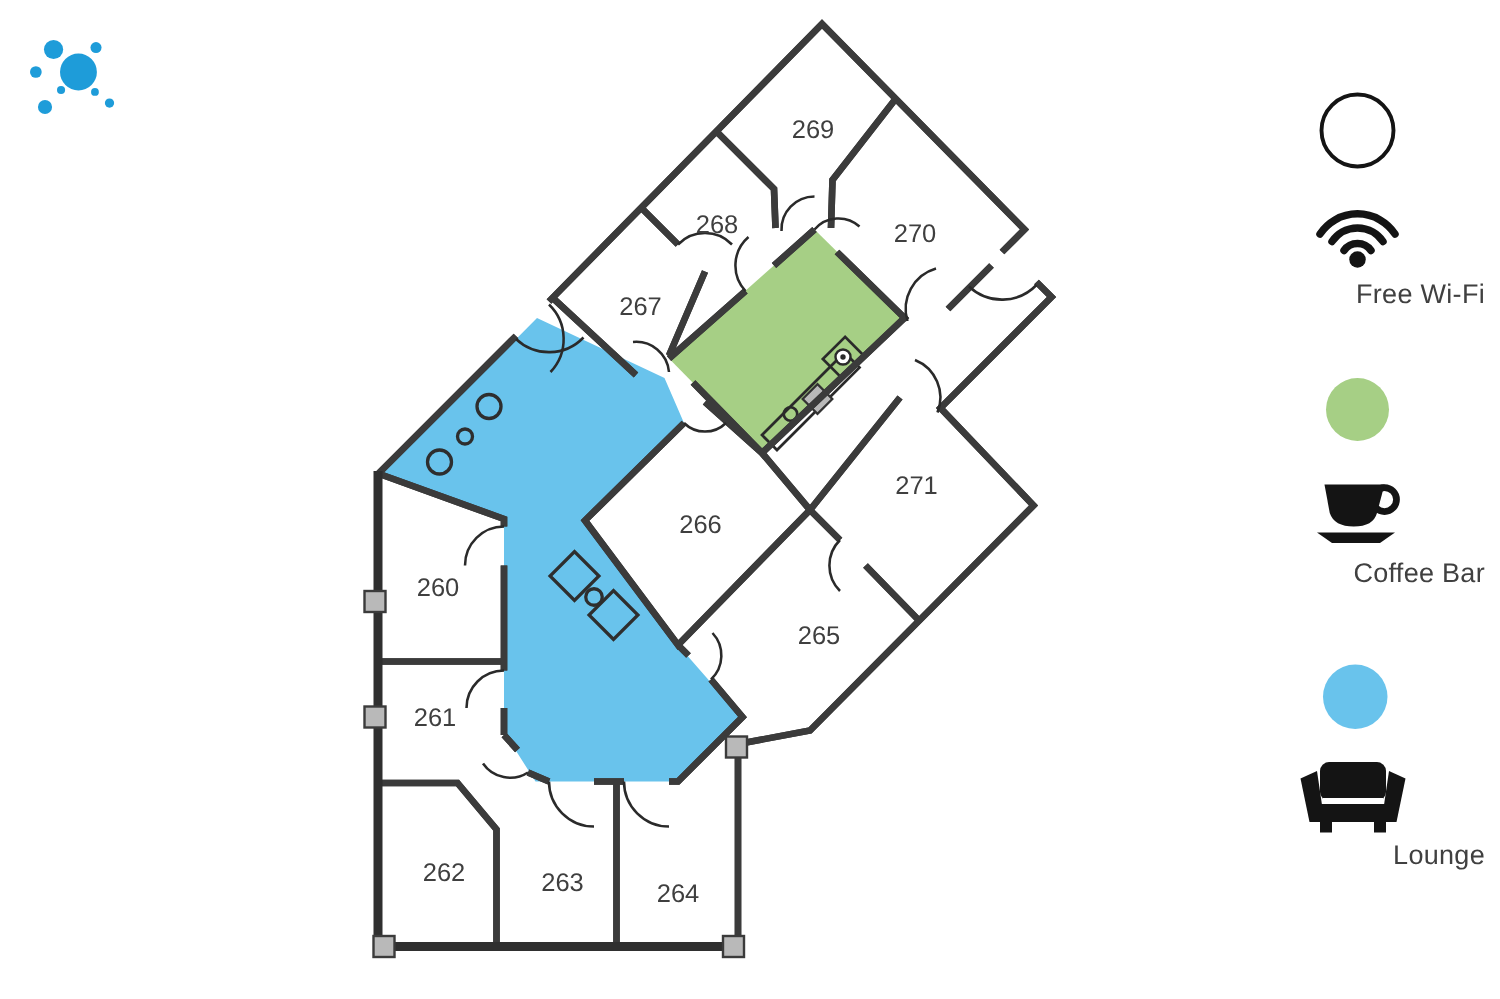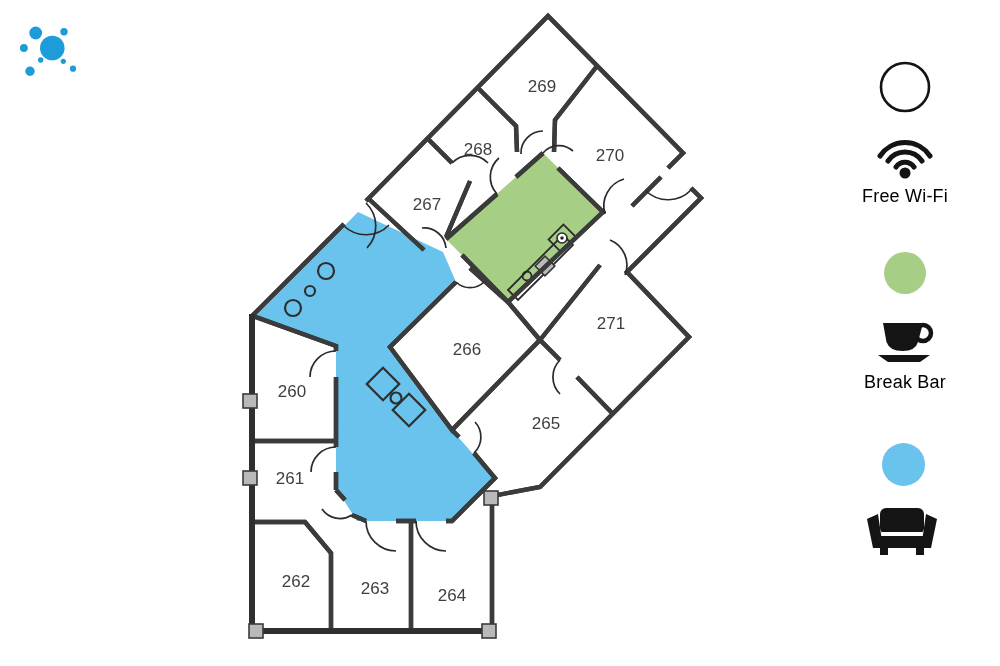--- a/index.html
+++ b/index.html
@@ -1,19 +1,19 @@
 <!DOCTYPE html>
 <html><head>
 <meta charset="utf-8">
 <style>
   html,body{margin:0;padding:0;background:#fff;}
   #stage{position:relative;width:1000px;height:666px;background:#ffffff;overflow:hidden;
          font-family:"Liberation Sans", sans-serif;}
   #plan{position:absolute;left:0;top:0;}
-  .legend-text{position:absolute;text-align:center;color:#000000;font-size:18px;
+  .legend-text{position:absolute;text-align:right;color:#404040;font-size:18px;
                font-weight:500;letter-spacing:.2px;}
   .legend-dot{position:absolute;border-radius:50%;}
   svg text.room-label{font-family:"Liberation Sans", sans-serif;font-size:17px;fill:#3f3f3f;}
 </style>
 </head>
 <body>
 
 <div id="stage">
 
   <svg id="logo" style="position:absolute;left:20px;top:18px;" width="90" height="70" viewBox="0 0 90 70">
@@ -146,29 +146,30 @@
   </svg>
   <div class="legend-text" style="left:820px;top:186px;width:170px;">Free Wi-Fi</div>
 
   <div class="legend-dot" style="left:884px;top:252px;width:42px;height:42px;background:#A6CF85;"></div>
   <svg style="position:absolute;left:876px;top:316px;" width="60" height="50" viewBox="0 0 60 50">
     <circle cx="47" cy="17" r="8" fill="none" stroke="#141414" stroke-width="4.5"></circle>
     <path d="M7,7 L47,7 L42,26 Q39.5,35 26.5,35 Q13.5,35 10.5,26 Z" fill="#141414"></path>
     <path d="M2,39 L54,39 L44,46 L12,46 Z" fill="#141414"></path>
   </svg>
   <div class="legend-text" style="left:820px;top:369px;width:170px;line-height:26px;">
-    <div>Break Bar</div>
+    <div>Coffee Bar</div>
   </div>
 
   <div class="legend-dot" style="left:882px;top:443px;width:43px;height:43px;background:#69C3EC;"></div>
   <svg style="position:absolute;left:864px;top:506px;" width="76" height="52" viewBox="0 0 76 52">
     <g fill="#141414">
       <rect x="16" y="2" width="44" height="26" rx="6"></rect>
       <polygon points="14,8 3,13 9,42 19,42"></polygon>
       <polygon points="62,8 73,13 67,42 57,42"></polygon>
       <rect x="11" y="30" width="54" height="12"></rect>
       <rect x="16" y="42" width="8" height="7"></rect>
       <rect x="52" y="42" width="8" height="7"></rect>
     </g>
     <rect x="18" y="26" width="40" height="3.6" fill="#ffffff"></rect>
   </svg>
+  <div class="legend-text" style="left:820px;top:560px;width:170px;">Lounge</div>
 
 </div>
 
 </body></html>

